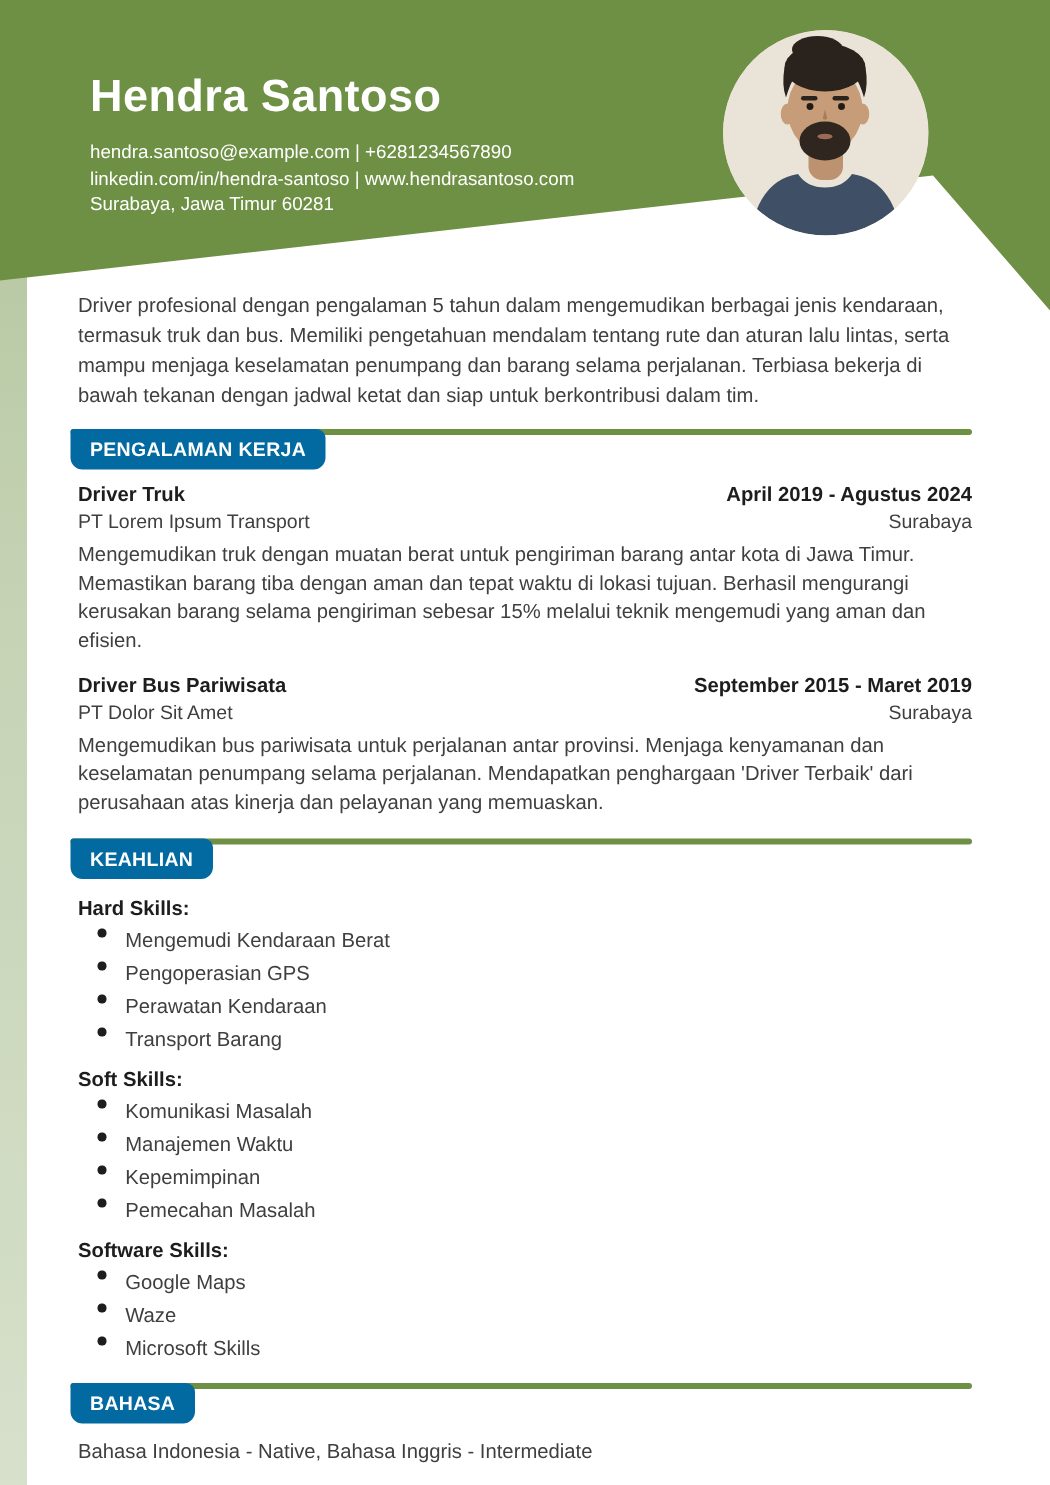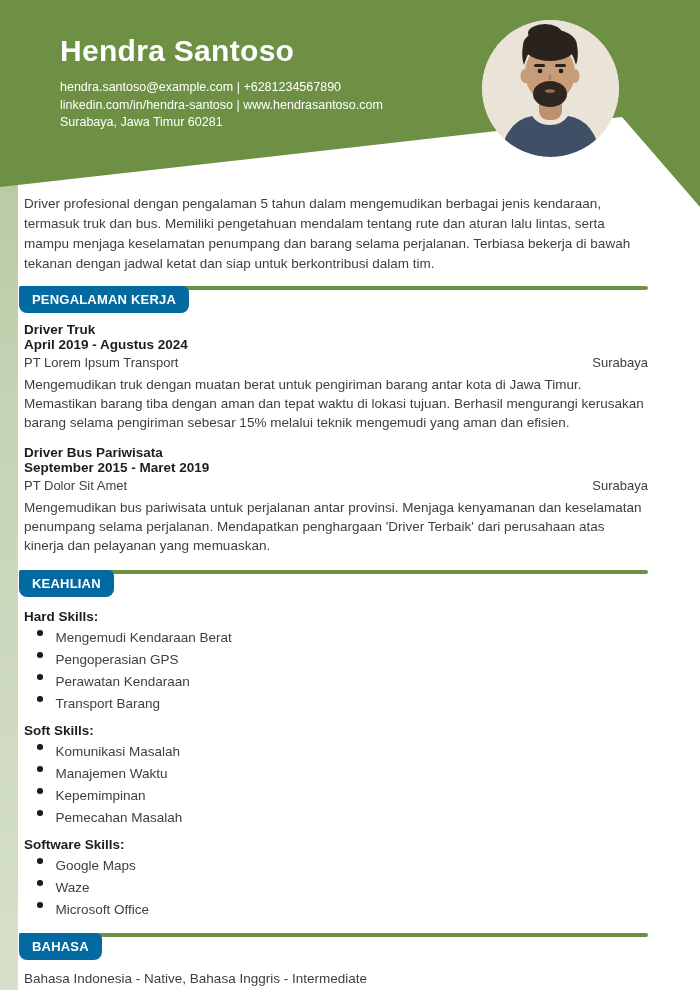--- a/index.html
+++ b/index.html
@@ -10,38 +10,38 @@
   
   .left-stripe{
     position:absolute;left:0;top:0;width:18px;height:990px;
     background:linear-gradient(to bottom, rgba(110,144,68,0.55) 0%, rgba(110,144,68,0.40) 40%, rgba(110,144,68,0.28) 100%);
   }
   
   .header{
     position:absolute;top:0;left:0;width:700px;height:212px;background:#6e9044;
     clip-path:polygon(0 0, 700px 0, 700px 207px, 622px 117px, 0 187px);
   }
-  .header-inner{padding:34px 0 0 60px;color:#ffffff;}
+  .header-inner{padding:48px 0 0 60px;color:#ffffff;}
   .name{margin:0 0 11px 0;font-size:30px;font-weight:bold;letter-spacing:0.3px;color:#ffffff;}
   .contact{font-size:12.5px;line-height:17.5px;color:#ffffff;}
   .photo{
     position:absolute;left:482px;top:20px;width:137px;height:137px;border-radius:50%;
     overflow:hidden;background:#eae3d7;
   }
-  .content{position:relative;padding:194px 52px 0 24px;}
+  .content{position:relative;padding:194px 52px 0 24px;margin-left:28px;}
   .summary{margin:0 0 12px 0;font-size:13.5px;line-height:20px;color:#3f3f3f;}
   
   .sec-head{position:relative;margin-left:-5px;height:27px;}
   .rule{position:absolute;top:0;left:0;right:0;height:4px;background:#6e9044;border-radius:3px;}
   .badge{
     position:relative;display:inline-block;background:#0369a1;color:#ffffff;
     font-size:13px;font-weight:bold;letter-spacing:0.2px;
     padding:6px 13px 6px 13px;border-radius:2px 6px 8px 8px;
   }
-  .job-head{display:flex;justify-content:space-between;margin-top:9px;font-size:13.5px;font-weight:bold;color:#1d1d1d;flex-direction:column;}
+  .job-head{display:flex;justify-content:space-between;margin-top:9px;font-size:13.5px;font-weight:bold;color:#1d1d1d;}
   .job-sub{display:flex;justify-content:space-between;margin-top:3px;font-size:13px;color:#3f3f3f;}
   .job-desc{margin:5px 0 0 0;font-size:13.5px;line-height:19px;color:#3f3f3f;}
   .section{margin-bottom:15px;}
   .job2{margin-top:13px;}
   .group-label{margin:12px 0 6px 0;font-size:13.5px;font-weight:bold;color:#1d1d1d;}
   ul.skill-list{list-style:none;margin:0;padding:0;}
   ul.skill-list li{display:flex;gap:13px;margin:0 0 7px 13px;font-size:13.5px;color:#3f3f3f;}
   .dot{width:5.5px;height:5.5px;border-radius:50%;background:#1d1d1d;flex:none;}
   .plain-text{margin:11px 0 0 0;font-size:13.5px;color:#3f3f3f;}
   .lang-section{margin-top:16px;}
@@ -177,21 +177,21 @@
         <li>
             <span class="dot"></span>
             <span>Google Maps</span>
           </li>
         <li>
             <span class="dot"></span>
             <span>Waze</span>
           </li>
         <li>
             <span class="dot"></span>
-            <span>Microsoft Office</span>
+            <span>Microsoft Skills</span>
           </li>
       </ul>
     </section>
 
     <section class="section lang-section">
       <div class="sec-head">
         <div class="rule"></div>
         <span class="badge">BAHASA</span>
       </div>
       <p class="plain-text">Bahasa Indonesia - Native, Bahasa Inggris - Intermediate</p>

